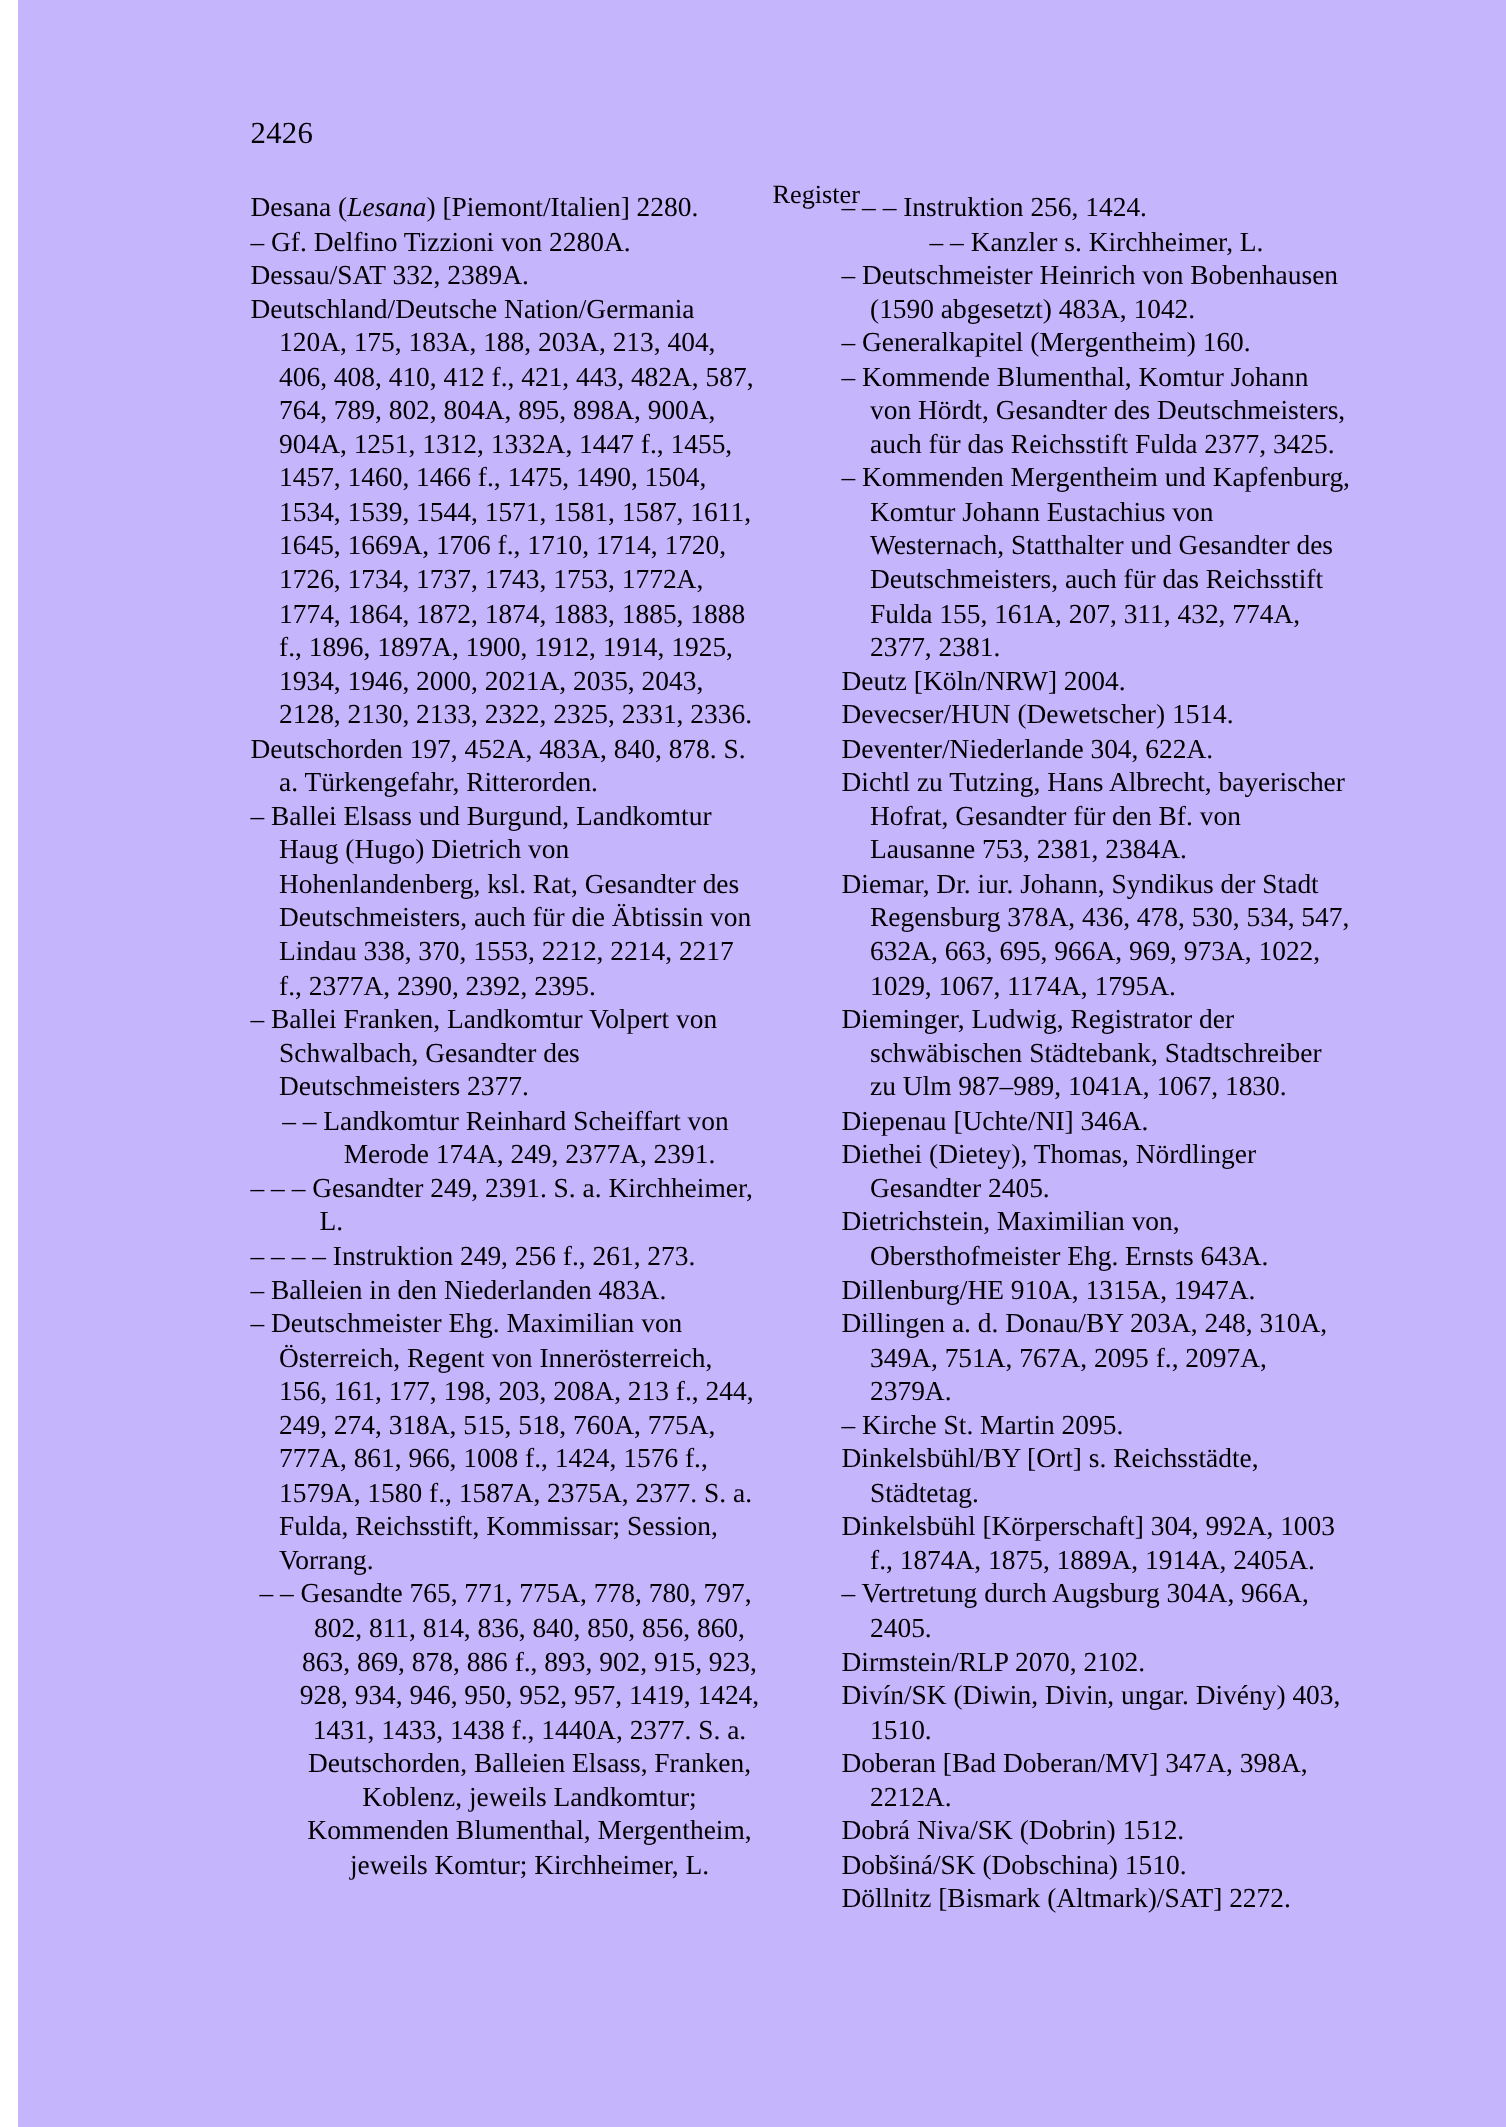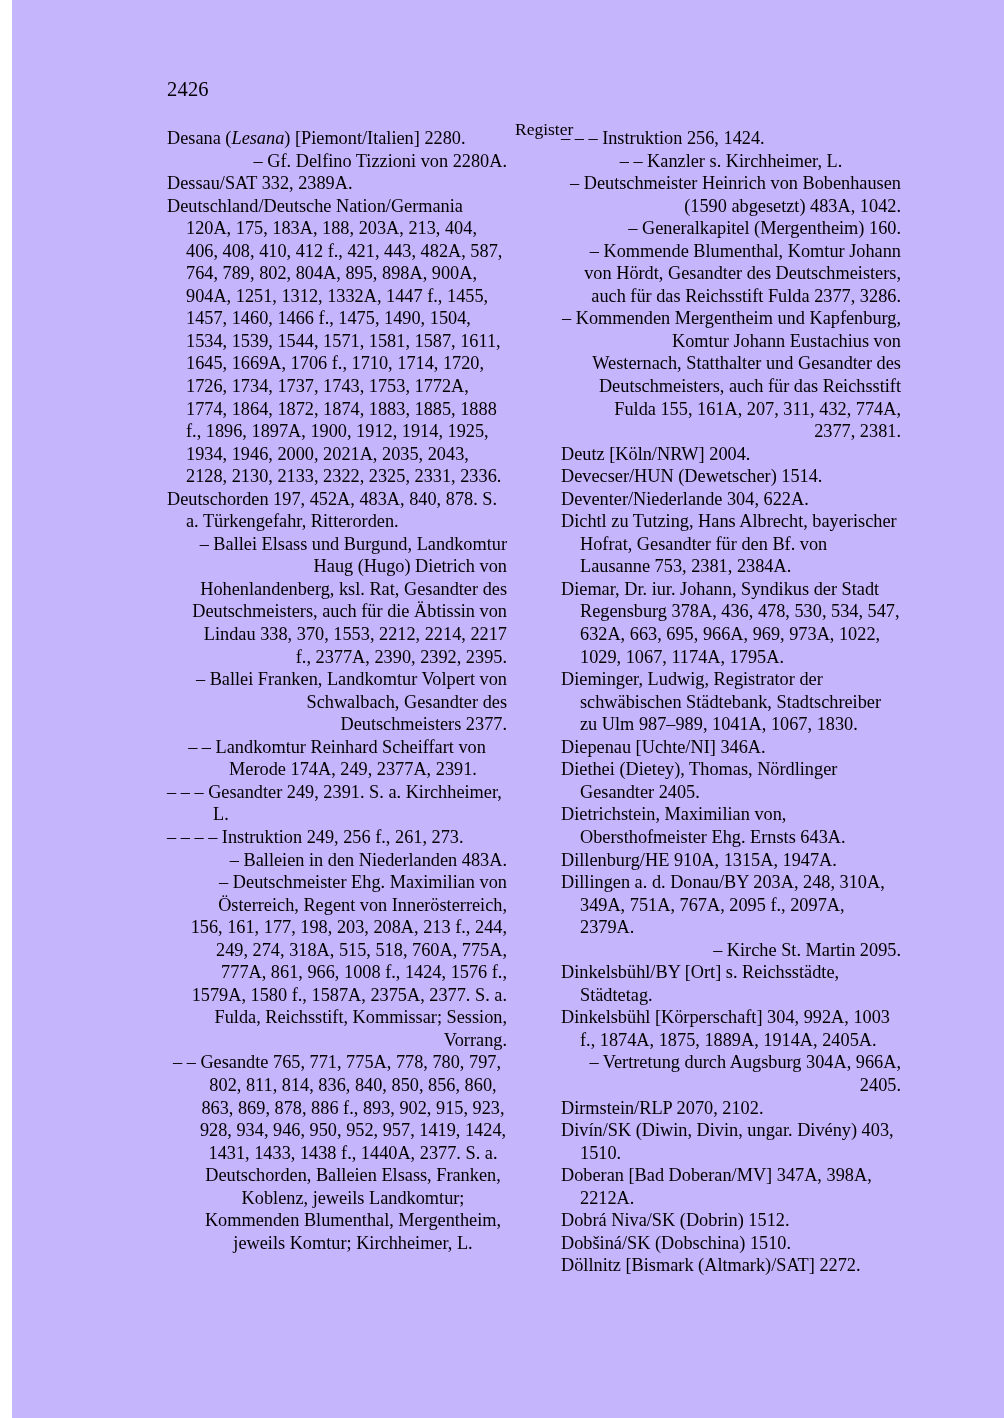--- a/index.html
+++ b/index.html
@@ -58,21 +58,21 @@
     line-height: 22.55px;
     text-align: left;
   }
   .entry {
     margin: 0;
     padding: 0;
     text-indent: 0;
   }
   
   .lvl0 { padding-left: 19px; text-indent: -19px; }
-  .lvl1 { padding-left: 19px; text-indent: -19px; text-align: right; }
+  .lvl1 { padding-left: 19px; text-indent: -19px; }
   .lvl2 { padding-left: 32px; text-indent: -32px; text-align: center; }
   .lvl3 { padding-left: 46px; text-indent: -46px; }
   .lvl4 { padding-left: 60px; text-indent: -60px; }
   i { font-style: italic; }
 </style>
 </head>
 <body>
 
 <div class="page">
 
@@ -95,21 +95,21 @@
         <p class="entry lvl4">– – – – Instruktion  249, 256 f., 261, 273.</p>
         <p class="entry lvl1">– Balleien in den Niederlanden  483A.</p>
         <p class="entry lvl1">– Deutschmeister Ehg. Maximilian von Österreich, Regent von Innerösterreich, 156, 161, 177, 198, 203, 208A, 213 f., 244, 249, 274, 318A, 515, 518, 760A, 775A, 777A, 861, 966, 1008 f., 1424, 1576 f., 1579A, 1580 f., 1587A, 2375A, 2377.  S. a. Fulda, Reichsstift, Kommissar; Session, Vorrang.</p>
         <p class="entry lvl2">– – Gesandte  765, 771, 775A, 778, 780, 797, 802, 811, 814, 836, 840, 850, 856, 860, 863, 869, 878, 886 f., 893, 902, 915, 923, 928, 934, 946, 950, 952, 957, 1419, 1424, 1431, 1433, 1438 f., 1440A, 2377.  S. a. Deutschorden, Balleien Elsass, Franken, Koblenz, jeweils Landkomtur; Kommenden Blumenthal, Mergentheim, jeweils Komtur; Kirchheimer, L.</p>
       </div>
     <div class="col" id="col-right">
         <p class="entry lvl3">– – – Instruktion  256, 1424.</p>
         <p class="entry lvl2">– – Kanzler  s. Kirchheimer, L.</p>
         <p class="entry lvl1">– Deutschmeister Heinrich von Bobenhausen (1590 abgesetzt)  483A, 1042.</p>
         <p class="entry lvl1">– Generalkapitel (Mergentheim)  160.</p>
-        <p class="entry lvl1">– Kommende Blumenthal, Komtur Johann von Hördt, Gesandter des Deutschmeisters, auch für das Reichsstift Fulda  2377, 3286.</p>
+        <p class="entry lvl1">– Kommende Blumenthal, Komtur Johann von Hördt, Gesandter des Deutschmeisters, auch für das Reichsstift Fulda  2377, 3425.</p>
         <p class="entry lvl1">– Kommenden Mergentheim und Kapfenburg, Komtur Johann Eustachius von Westernach, Statthalter und Gesandter des Deutschmeisters, auch für das Reichsstift Fulda  155, 161A, 207, 311, 432, 774A, 2377, 2381.</p>
         <p class="entry lvl0">Deutz [Köln/NRW]  2004.</p>
         <p class="entry lvl0">Devecser/HUN (Dewetscher)  1514.</p>
         <p class="entry lvl0">Deventer/Niederlande  304, 622A.</p>
         <p class="entry lvl0">Dichtl zu Tutzing, Hans Albrecht, bayerischer Hofrat, Gesandter für den Bf. von Lausanne 753, 2381, 2384A.</p>
         <p class="entry lvl0">Diemar, Dr. iur. Johann, Syndikus der Stadt Regensburg  378A, 436, 478, 530, 534, 547, 632A, 663, 695, 966A, 969, 973A, 1022, 1029, 1067, 1174A, 1795A.</p>
         <p class="entry lvl0">Dieminger, Ludwig, Registrator der schwäbischen Städtebank, Stadtschreiber zu Ulm  987–989, 1041A, 1067, 1830.</p>
         <p class="entry lvl0">Diepenau [Uchte/NI]  346A.</p>
         <p class="entry lvl0">Diethei (Dietey), Thomas, Nördlinger Gesandter  2405.</p>
         <p class="entry lvl0">Dietrichstein, Maximilian von, Obersthofmeister Ehg. Ernsts  643A.</p>

